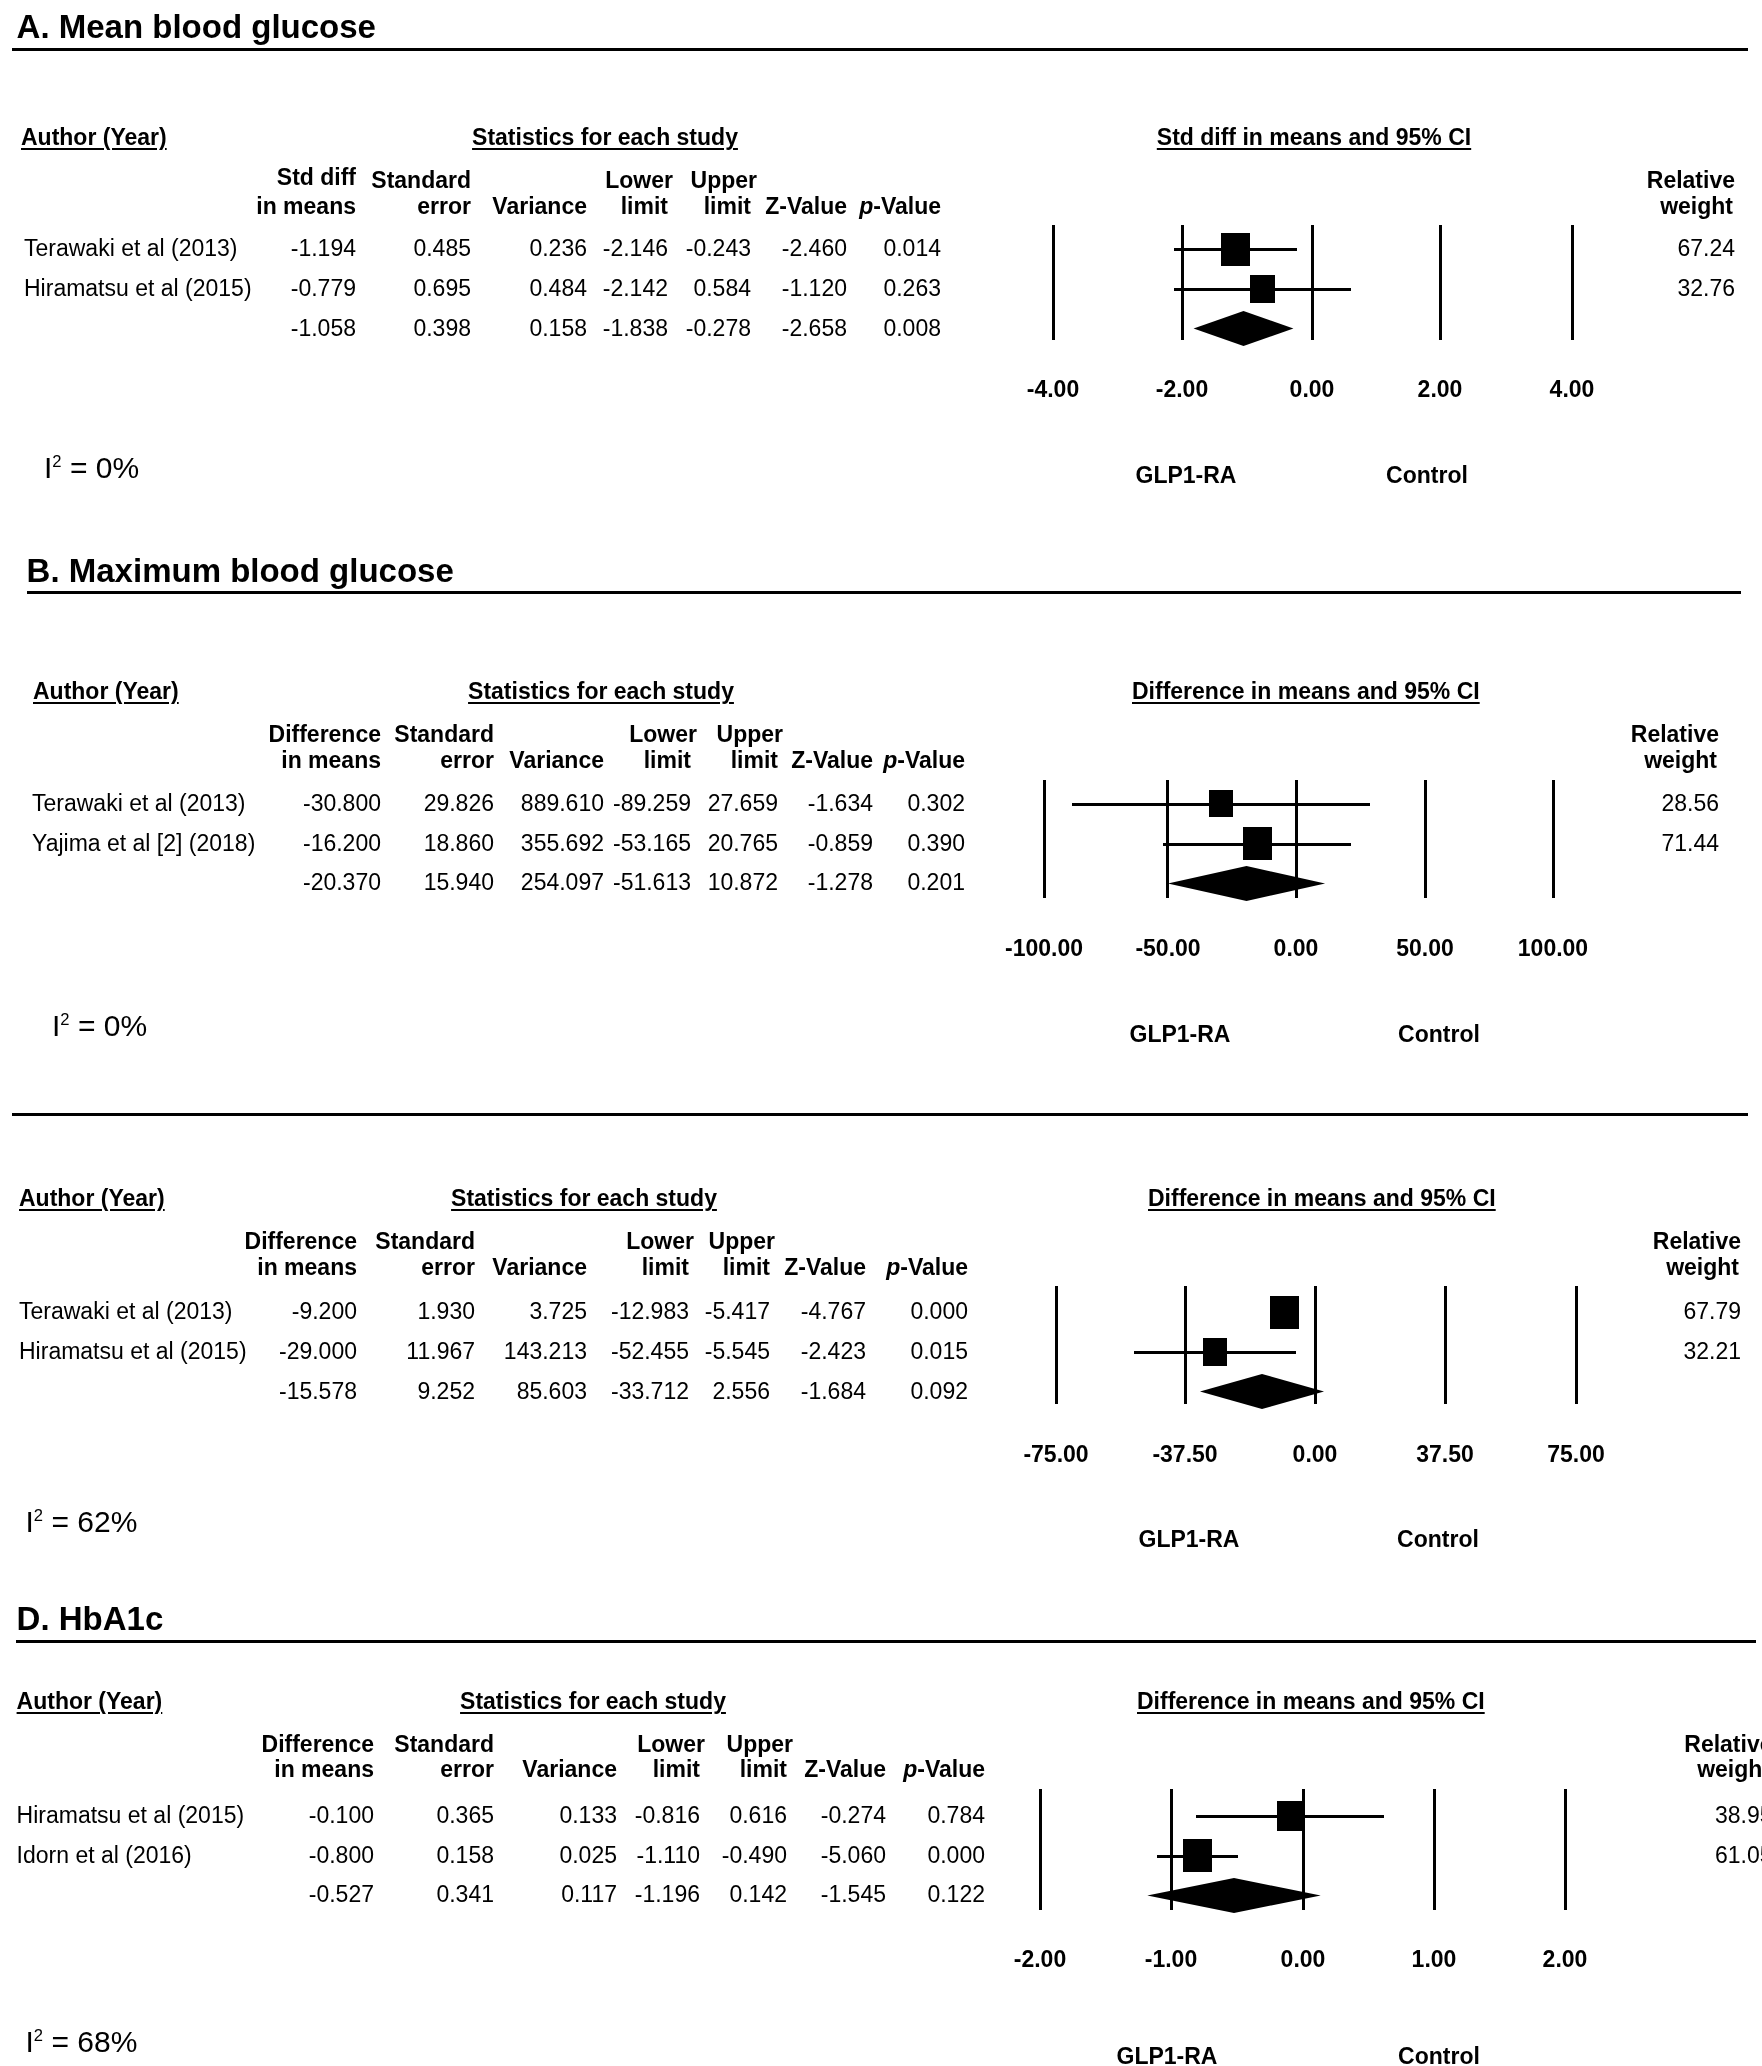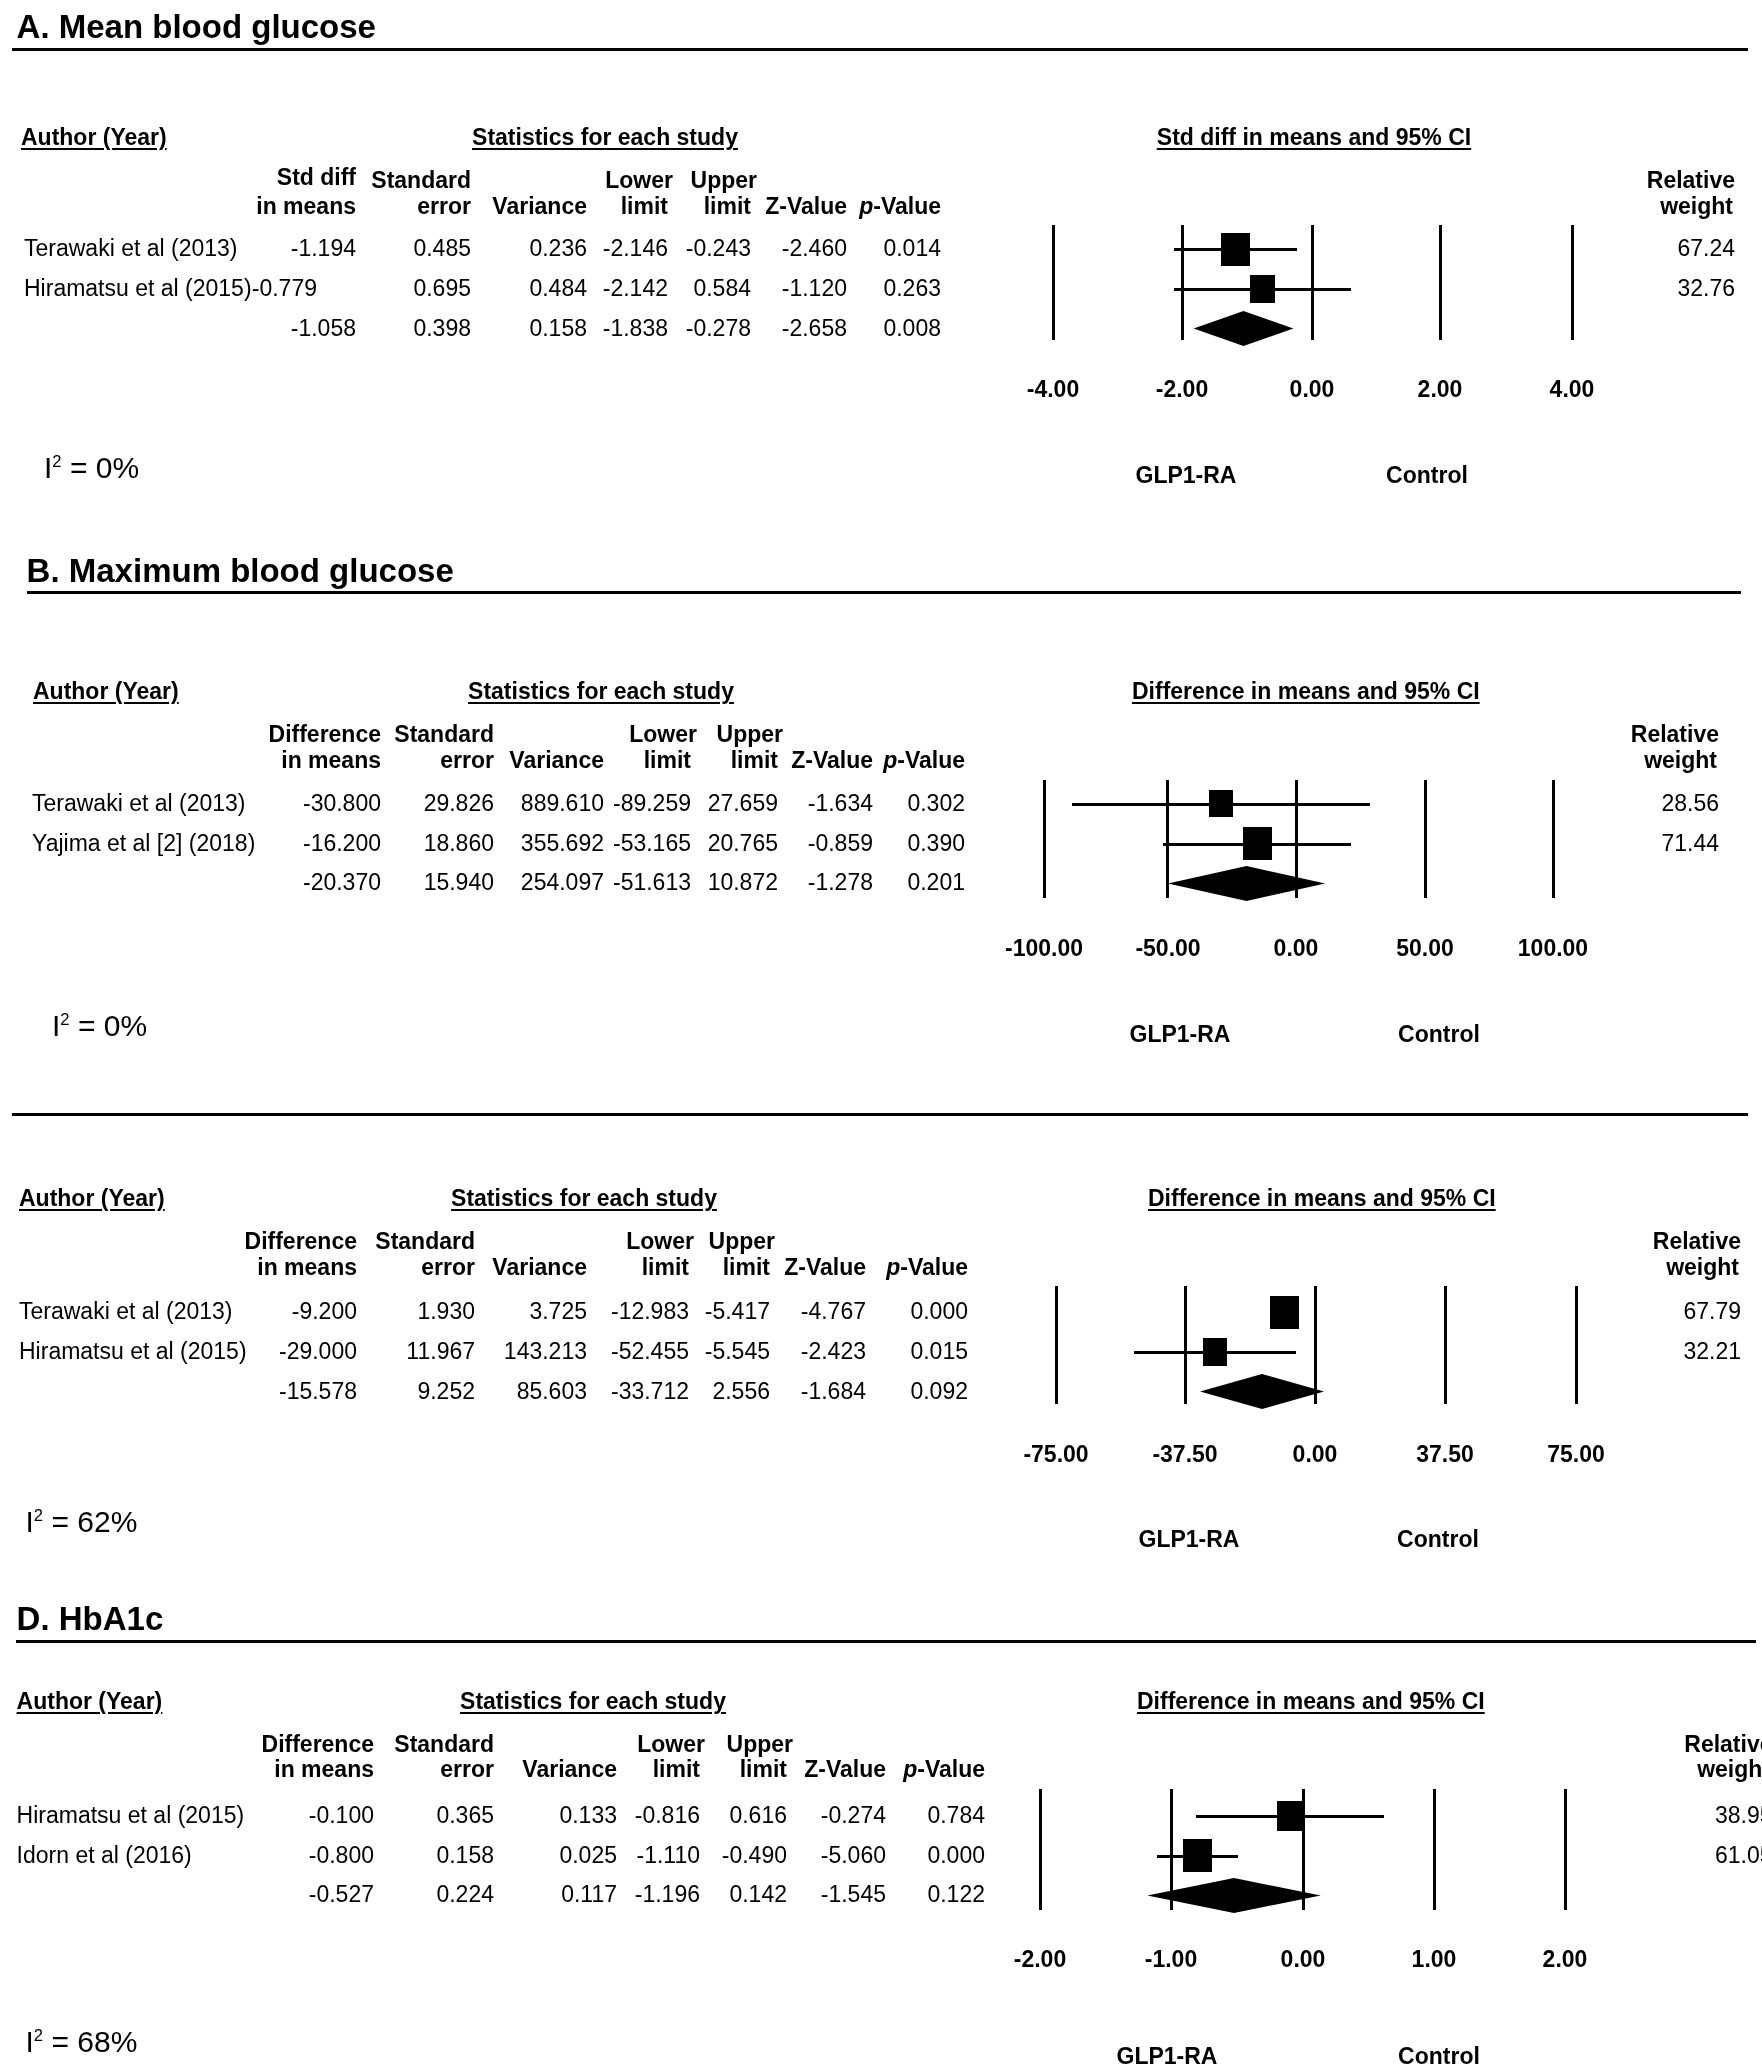--- a/index.html
+++ b/index.html
@@ -46,21 +46,21 @@
       <div class="t " style="left: 24px; top: 237px;">Terawaki et al (2013)</div>
       <div class="t  r" style="left: auto; top: 237px; right: 1407px;">-1.194</div>
       <div class="t  r" style="left: auto; top: 237px; right: 1292px;">0.485</div>
       <div class="t  r" style="left: auto; top: 237px; right: 1176px;">0.236</div>
       <div class="t  r" style="left: auto; top: 237px; right: 1095px;">-2.146</div>
       <div class="t  r" style="left: auto; top: 237px; right: 1012px;">-0.243</div>
       <div class="t  r" style="left: auto; top: 237px; right: 916px;">-2.460</div>
       <div class="t  r" style="left: auto; top: 237px; right: 822px;">0.014</div>
       <div class="t  r" style="left: auto; top: 237px; right: 28px;">67.24</div>
       <div class="t " style="left: 24px; top: 277px;">Hiramatsu et al (2015)</div>
-      <div class="t  r" style="left: auto; top: 277px; right: 1446px; margin-left: 12px;">-0.779</div>
+      <div class="t  r" style="left: auto; top: 277px; right: 1407px; margin-left: 12px;">-0.779</div>
       <div class="t  r" style="left: auto; top: 277px; right: 1292px;">0.695</div>
       <div class="t  r" style="left: auto; top: 277px; right: 1176px;">0.484</div>
       <div class="t  r" style="left: auto; top: 277px; right: 1095px;">-2.142</div>
       <div class="t  r" style="left: auto; top: 277px; right: 1012px;">0.584</div>
       <div class="t  r" style="left: auto; top: 277px; right: 916px;">-1.120</div>
       <div class="t  r" style="left: auto; top: 277px; right: 822px;">0.263</div>
       <div class="t  r" style="left: auto; top: 277px; right: 28px;">32.76</div>
       <div class="t  r" style="left: auto; top: 317px; right: 1407px;">-1.058</div>
       <div class="t  r" style="left: auto; top: 317px; right: 1292px;">0.398</div>
       <div class="t  r" style="left: auto; top: 317px; right: 1176px;">0.158</div>
@@ -249,21 +249,21 @@
       <div class="t " style="left: 16.6px; top: 1844px;">Idorn et al (2016)</div>
       <div class="t  r" style="left: auto; top: 1844px; right: 1424px;">-0.800</div>
       <div class="t  r" style="left: auto; top: 1844px; right: 1304px;">0.158</div>
       <div class="t  r" style="left: auto; top: 1844px; right: 1181px; margin-left: 34px;">0.025</div>
       <div class="t  r" style="left: auto; top: 1844px; right: 1098px;">-1.110</div>
       <div class="t  r" style="left: auto; top: 1844px; right: 1011px;">-0.490</div>
       <div class="t  r" style="left: auto; top: 1844px; right: 912px;">-5.060</div>
       <div class="t  r" style="left: auto; top: 1844px; right: 813px;">0.000</div>
       <div class="t  r" style="left: auto; top: 1844px; right: 25.5px;">61.05</div>
       <div class="t  r" style="left: auto; top: 1883px; right: 1424px;">-0.527</div>
-      <div class="t  r" style="left: auto; top: 1883px; right: 1304px;">0.224</div>
+      <div class="t  r" style="left: auto; top: 1883px; right: 1304px;">0.341</div>
       <div class="t  r" style="left: auto; top: 1883px; right: 1181px;">0.117</div>
       <div class="t  r" style="left: auto; top: 1883px; right: 1098px;">-1.196</div>
       <div class="t  r" style="left: auto; top: 1883px; right: 1011px;">0.142</div>
       <div class="t  r" style="left: auto; top: 1883px; right: 912px;">-1.545</div>
       <div class="t  r" style="left: auto; top: 1883px; right: 813px;">0.122</div>
       <div class="vline" style="left: 1039px; top: 1789px; height: 121px;"></div>
       <div class="t b c" style="left: 874px; top: 1948px; width: 332px;">-2.00</div>
       <div class="vline" style="left: 1170px; top: 1789px; height: 121px;"></div>
       <div class="t b c" style="left: 1005px; top: 1948px; width: 332px;">-1.00</div>
       <div class="vline" style="left: 1302px; top: 1789px; height: 121px;"></div>

